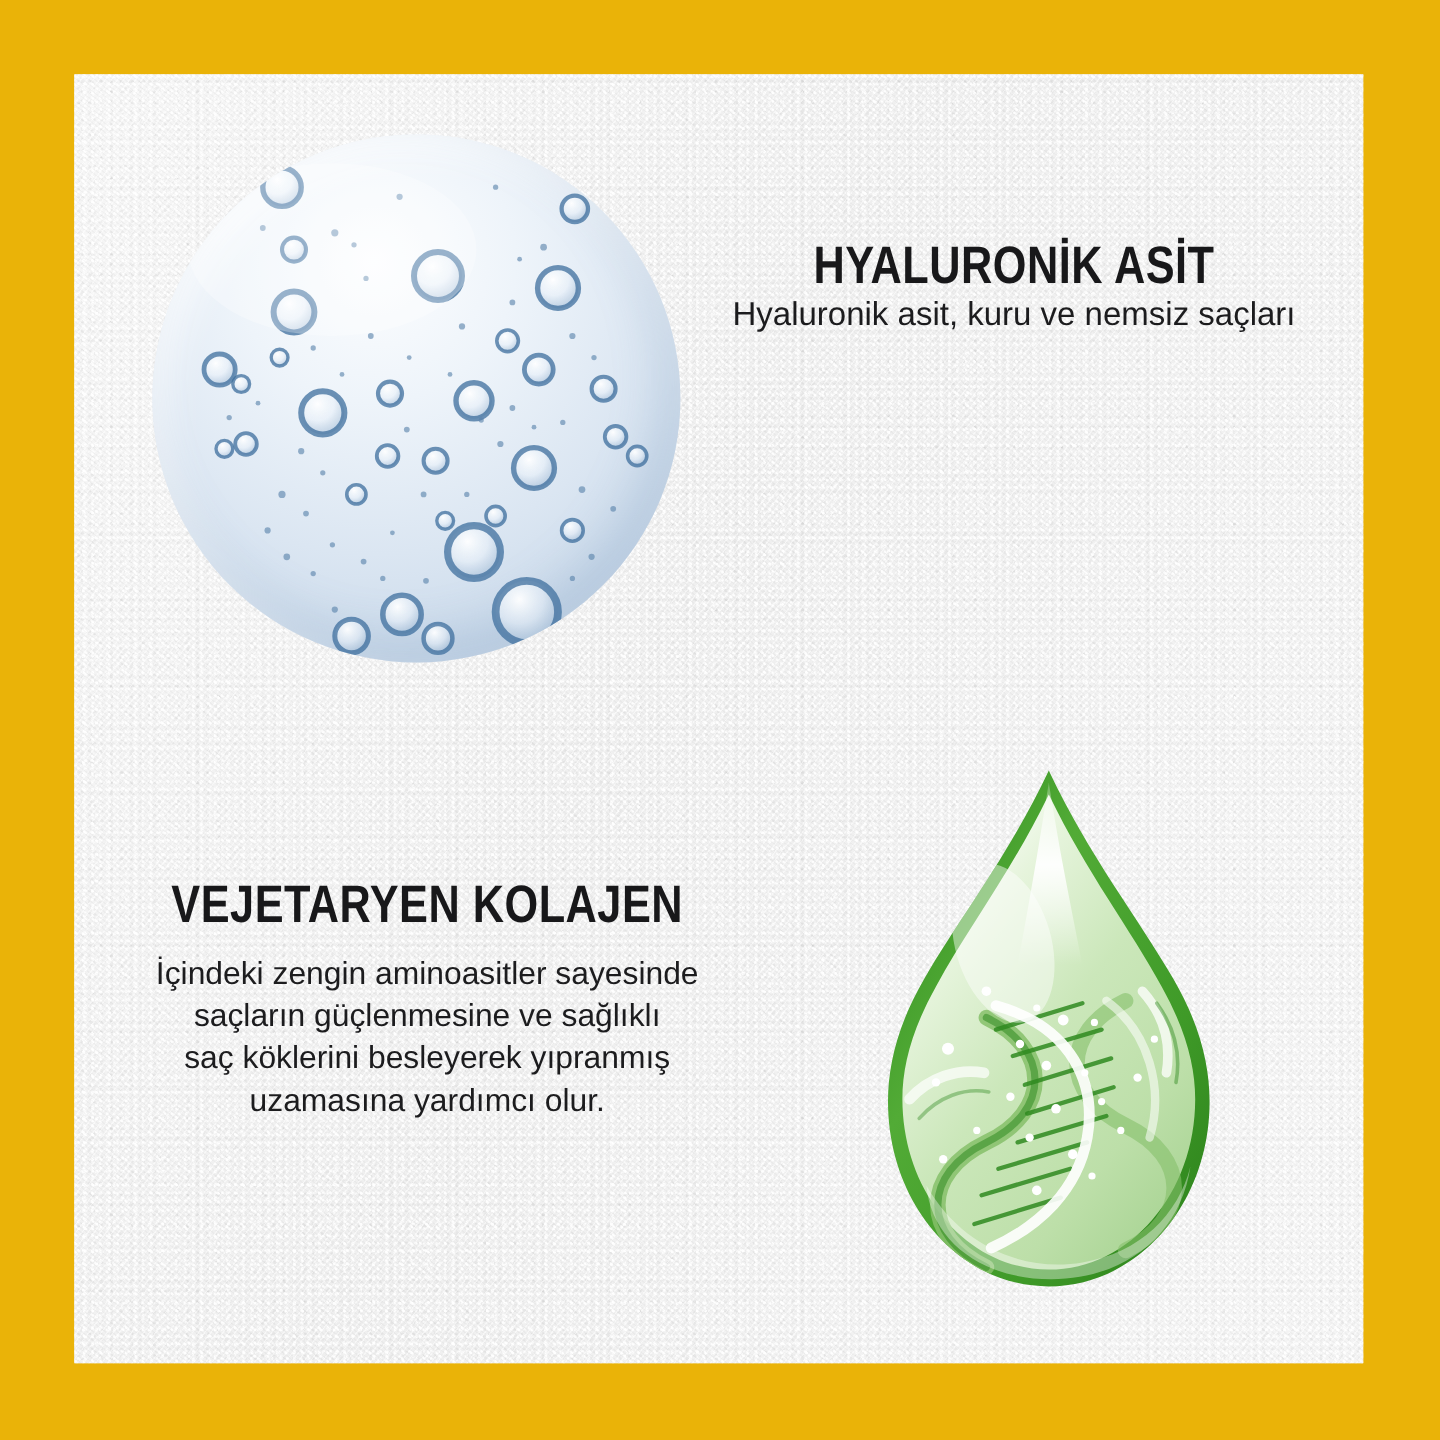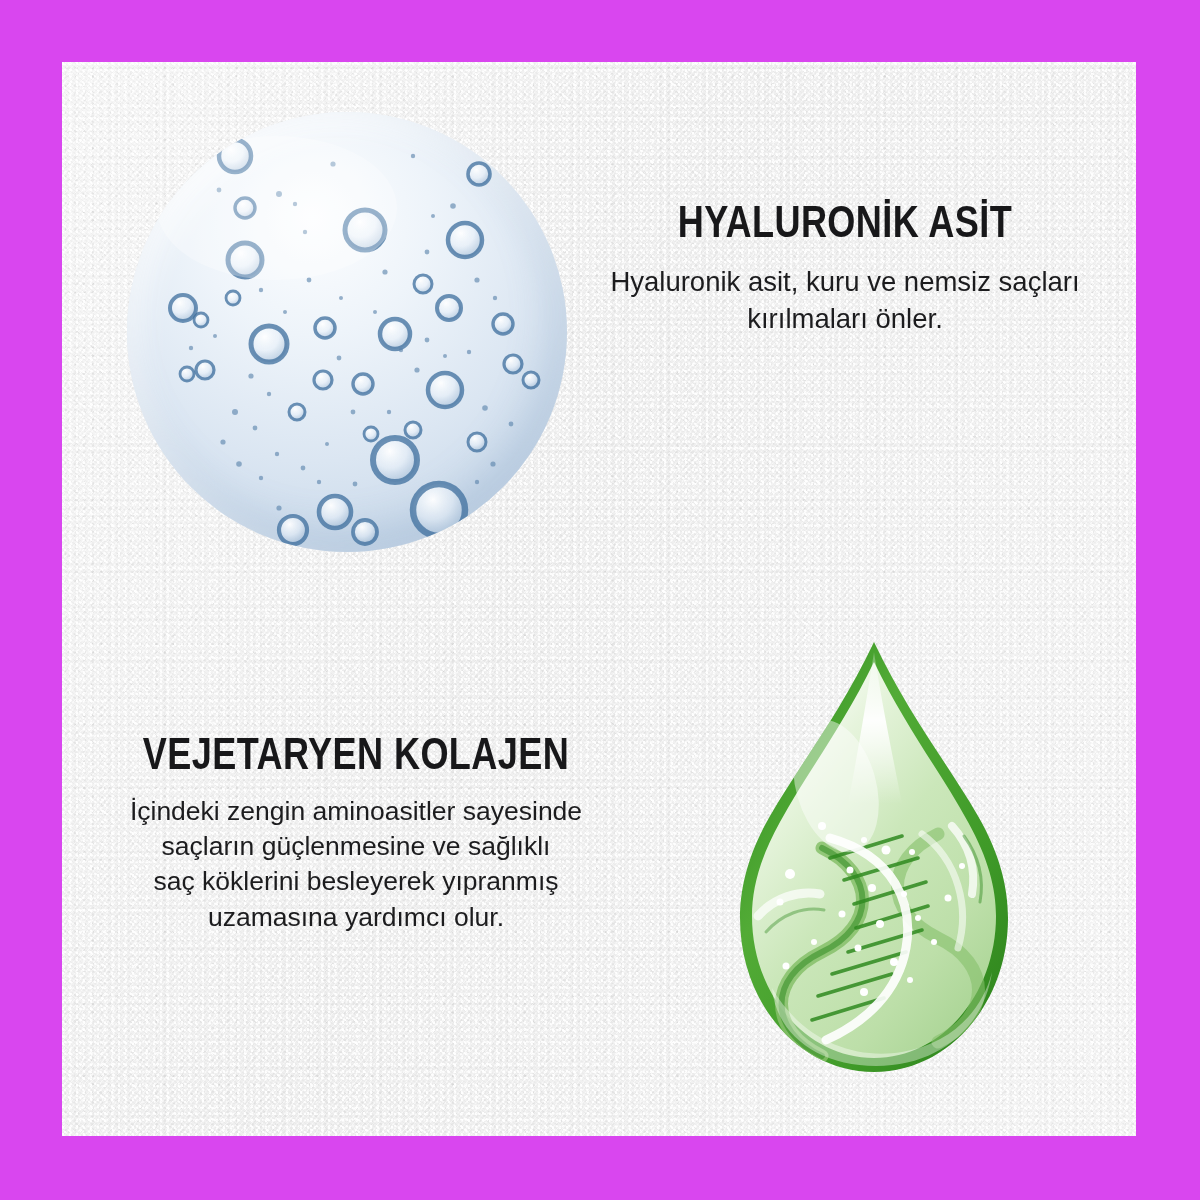--- a/index.html
+++ b/index.html
@@ -6,21 +6,21 @@
   html, body {
     width:1200px; height:1200px;
     background:#ffffff;
     font-family:"Liberation Sans", sans-serif;
     overflow:hidden;
   }
 
   #poster {
     position:relative;
     width:1200px; height:1200px;
-    background:#d946ef;
+    background:#eab308;
   }
 
   
   .paper {
     position:absolute;
     left:62px; top:62px;
     width:1074px; height:1074px;
     background-color:#f3f3f3;
     background-image:
       radial-gradient(circle at 13% 21%, rgba(255,255,255,.95) 0 1.2px, rgba(0,0,0,0) 1.4px),
@@ -60,21 +60,21 @@
     font-family:"Liberation Sans", sans-serif;
     font-weight:400;
     color:#1c1c1e;
     line-height:1.33;
     text-align:center;
   }
 
   
   #ha-block { left:585px; top:200px; width:520px; text-align:center; }
   #ha-block .heading { font-size:44px; }
-  #ha-block .body-text { font-size:27.5px; margin-top:20px; }
+  #ha-block .body-text { font-size:27.5px; }
 
   
   #col-block { left:96px; top:732px; width:520px; text-align:center; }
   #col-block .heading { font-size:44px; }
   #col-block .body-text { font-size:26.5px; margin-top:18px; }
 
   
   #gel-circle {
     position:absolute;
     left:127px; top:112px;
@@ -200,21 +200,20 @@
       </g>
 
       <ellipse cx="150" cy="96" rx="120" ry="72" fill="#ffffff" opacity=".30"></ellipse>
     </svg>
   </div>
 
   <div id="ha-block" class="block">
     <div class="heading">HYALURONİK ASİT</div>
     <div class="body-text">
       <div>Hyaluronik asit, kuru ve nemsiz saçları</div>
-      <div>kırılmaları önler.</div>
     </div>
   </div>
 
   <div id="col-block" class="block">
     <div class="heading">VEJETARYEN KOLAJEN</div>
     <div class="body-text">
       <div>İçindeki zengin aminoasitler sayesinde</div>
       <div>saçların güçlenmesine ve sağlıklı</div>
       <div>saç köklerini besleyerek yıpranmış</div>
       <div>uzamasına yardımcı olur.</div>

